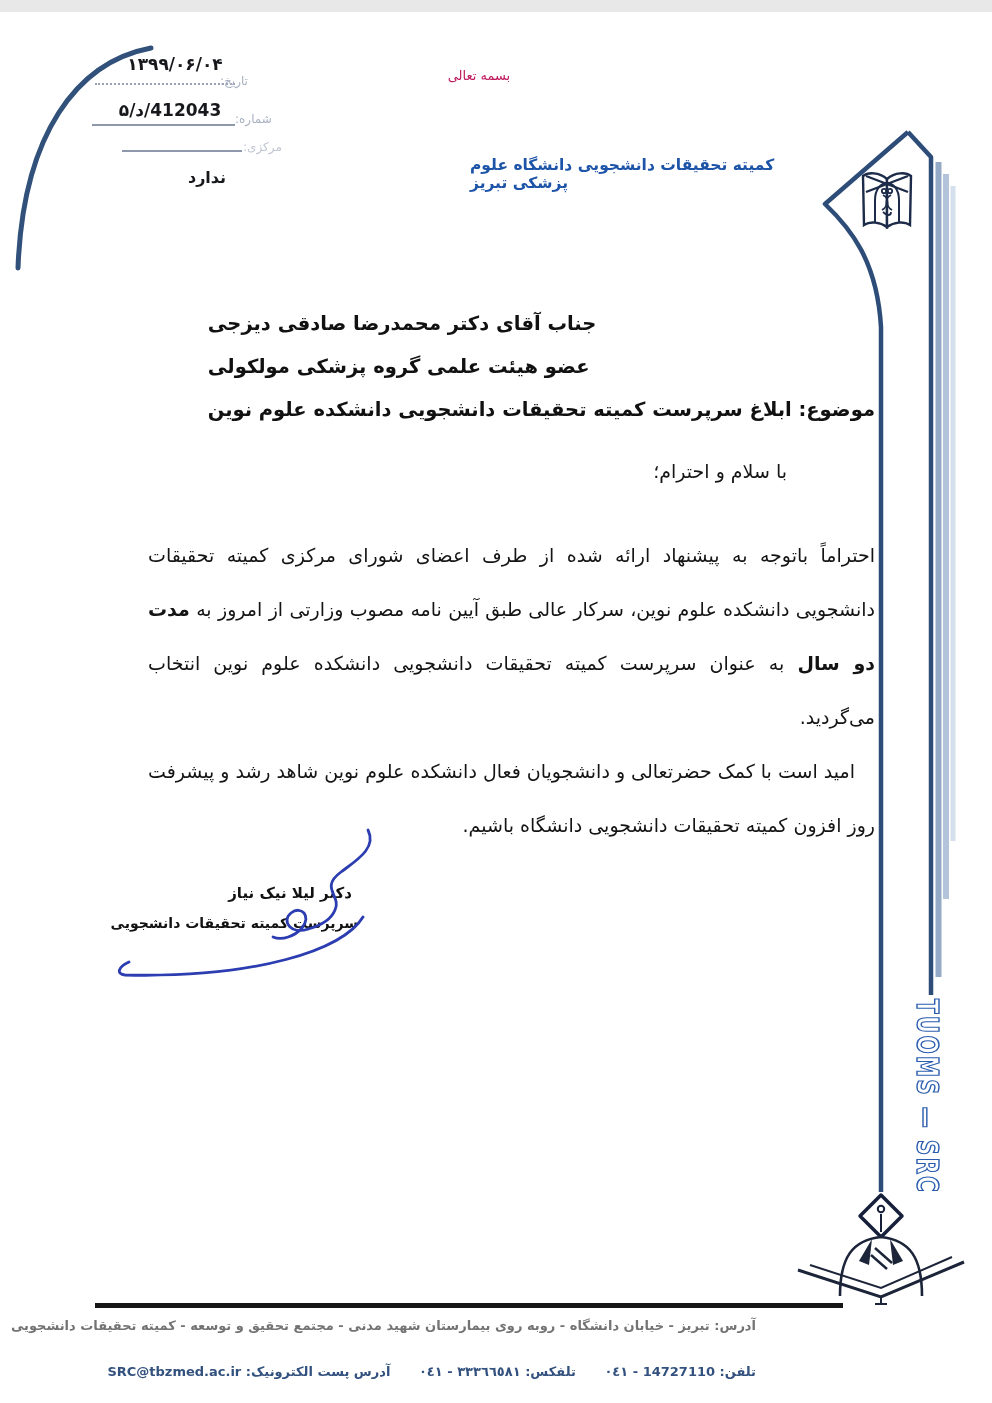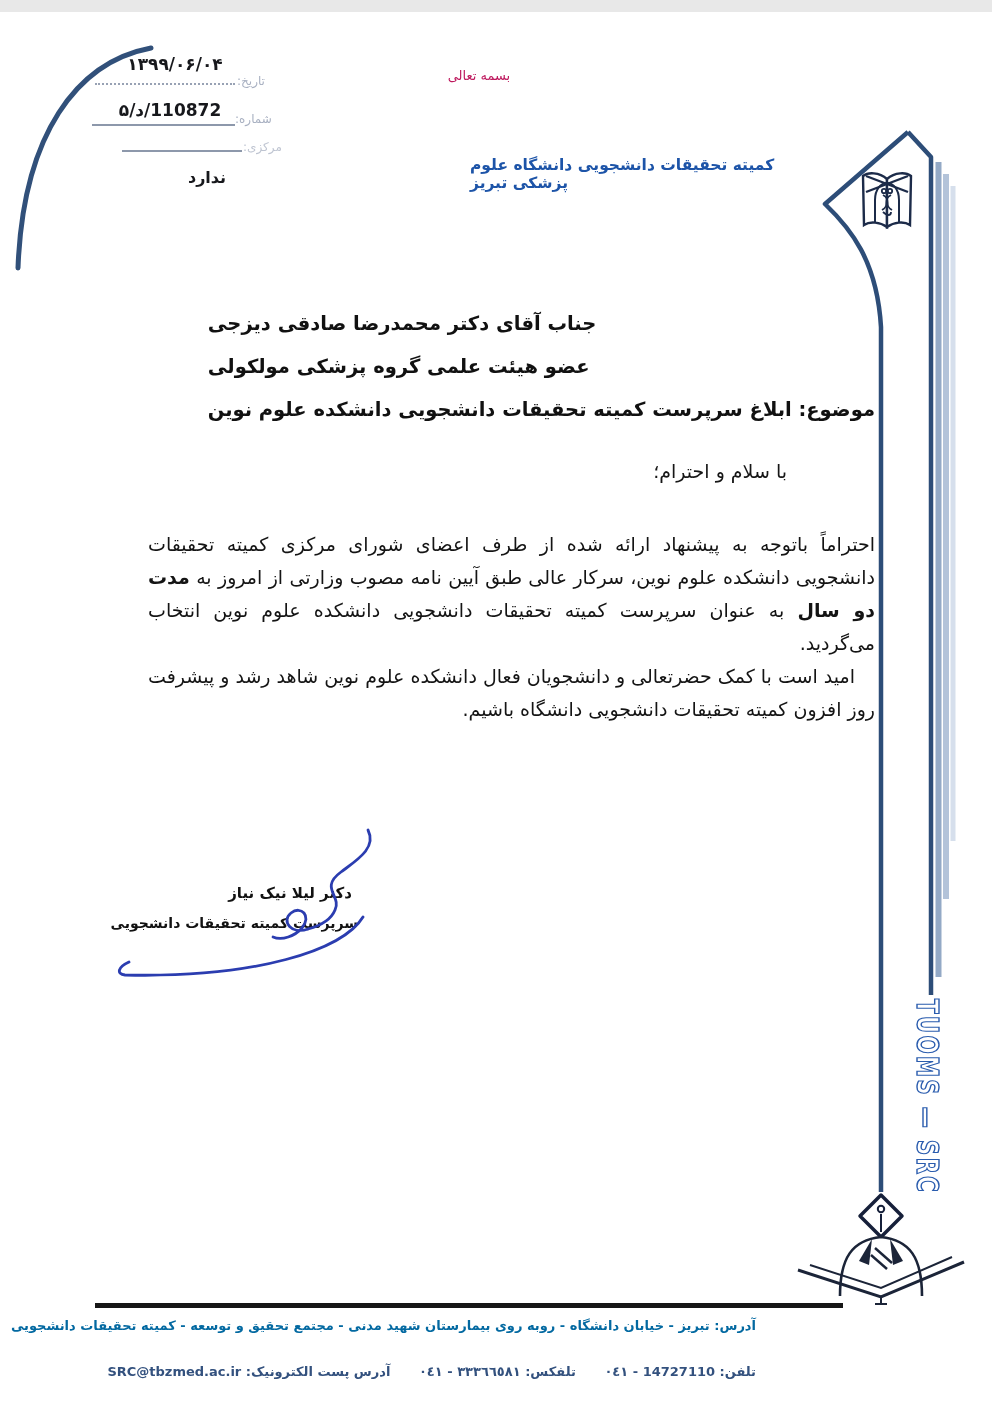--- a/index.html
+++ b/index.html
@@ -25,55 +25,55 @@
   .bismillah{position:absolute;left:414px;top:56px;width:130px;font-size:13px;color:#be185d;direction:rtl;text-align:center;}
   .org-title{position:absolute;left:470px;top:144px;width:338px;direction:rtl;text-align:left;
              font-weight:bold;font-size:15.5px;color:#1d54a8;letter-spacing:.2px;}
   
   .recipient{position:absolute;right:117px;top:290px;direction:rtl;text-align:left;
              font-weight:bold;font-size:19.5px;line-height:43px;color:#111;}
   
   .salutation{position:absolute;right:205px;top:448px;direction:rtl;font-size:19px;color:#161616;}
   
   .body-text{position:absolute;right:117px;left:148px;top:516px;direction:rtl;
-             font-size:19px;line-height:33px;color:#141414;text-align:justify;}
+             font-size:19px;line-height:54px;color:#141414;text-align:justify;}
   .body-text p{margin:0;}
   .body-text p.p2{text-indent:20px;}
   .body-text .bold{font-weight:bold;}
   
   .sig-block{position:absolute;left:105px;top:810px;width:305px;height:175px;direction:rtl;}
   .sig-name{position:absolute;right:58px;top:62px;font-weight:bold;font-size:15px;color:#121212;white-space:nowrap;}
   .sig-title{position:absolute;right:52px;top:93px;font-weight:bold;font-size:14px;color:#121212;white-space:nowrap;}
   .sig-scribble{position:absolute;left:0;top:0;pointer-events:none;}
   
   .right-deco{position:absolute;left:780px;top:80px;}
   
   .footer-line{position:absolute;left:95px;top:1291px;width:748px;height:5px;background:#161616;}
   .footer-address{position:absolute;right:236px;top:1306px;direction:rtl;font-size:13px;
-                  font-weight:bold;color:#0369a1;letter-spacing:.2px;white-space:nowrap;}
+                  font-weight:bold;color:#737373;letter-spacing:.2px;white-space:nowrap;}
   .footer-contact{position:absolute;right:236px;top:1352px;direction:rtl;font-size:13px;
                   font-weight:bold;color:#33517e;white-space:nowrap;}
   .footer-contact .grp{margin-left:24px;}
   .footer-contact .email{margin-left:0;}
 </style>
 </head>
 <body>
 
 <div class="page">
 
   <svg class="corner-arc" width="160" height="240" viewBox="0 0 160 240">
     <path d="M146,10 C72,24 18,96 13,230" fill="none" stroke="#31507a" stroke-width="5" stroke-linecap="round"></path>
   </svg>
 
   <div class="stamp">
     <div class="val" style="left:30px;top:6px;width:130px;">۱۳۹۹/۰۶/۰۴</div>
     <div class="ln ln-dot" style="left:15px;top:35px;width:140px;"></div>
-    <div class="lbl" style="left:157px;top:26px;">تاریخ:</div>
+    <div class="lbl" style="left:140px;top:26px;">تاریخ:</div>
 
-    <div class="val" style="left:25px;top:52px;width:130px;">110872/د/۵</div>
+    <div class="val" style="left:25px;top:52px;width:130px;">412043/د/۵</div>
     <div class="ln ln-sol" style="left:12px;top:76px;width:143px;"></div>
     <div class="lbl" style="left:155px;top:64px;">شماره:</div>
 
     <div class="ln ln-sol" style="left:42px;top:102px;width:120px;"></div>
     <div class="lbl" style="left:163px;top:92px;opacity:.75;">مرکزی:</div>
     <div class="val" style="left:88px;top:120px;width:78px;font-size:16px;">ندارد</div>
   </div>
 
   <div class="bismillah">بسمه تعالی</div>
 

